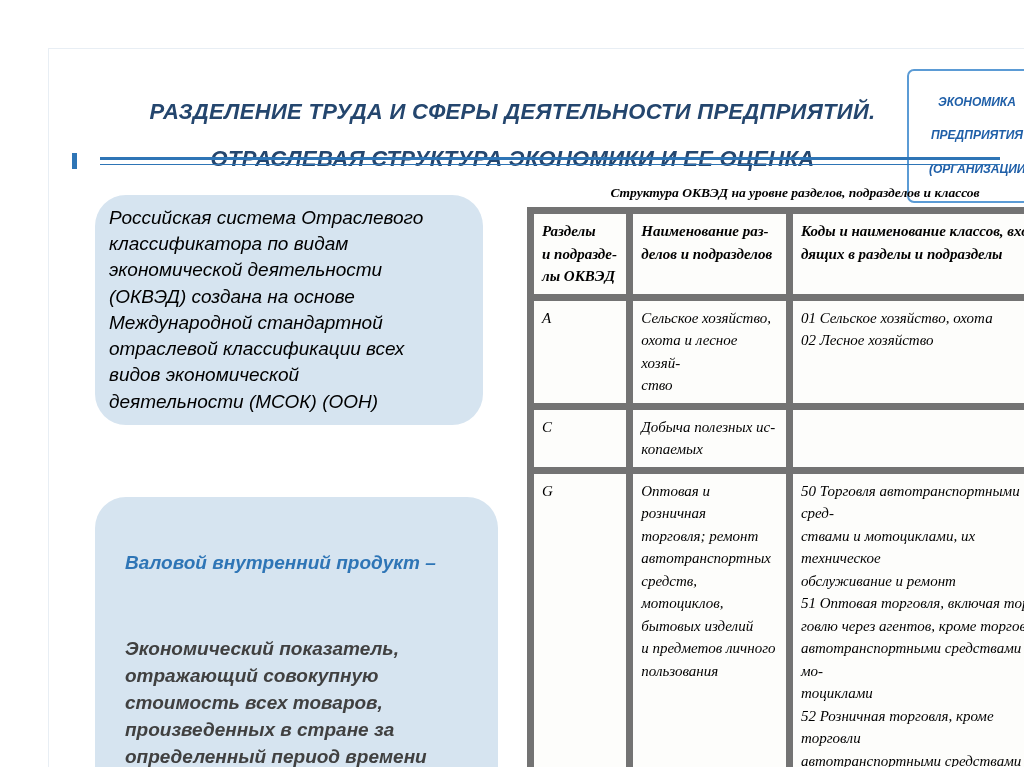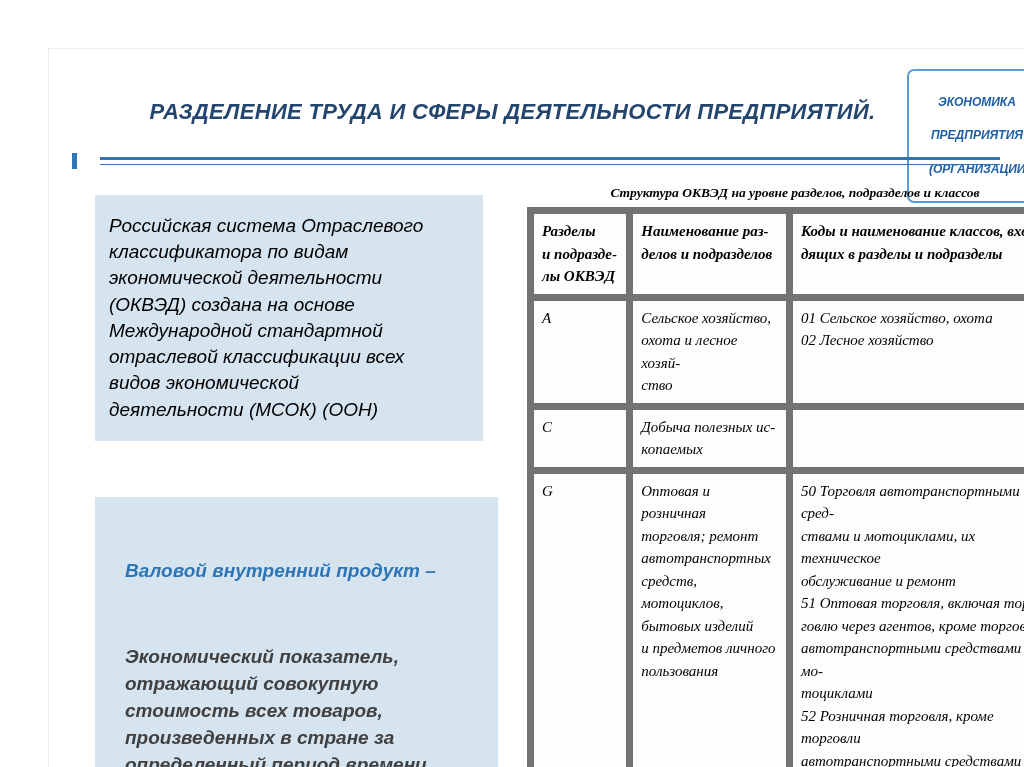--- a/index.html
+++ b/index.html
@@ -68,22 +68,23 @@
     background: #2e75b6;
   }
 
   
   .panel {
     position: absolute;
     background: #d6e4f0;
     color: #000000;
     font-size: 19px;
     line-height: 1.38;
-    padding: 18px 14px;
+    padding: 10px 14px;
     white-space: pre-line;
+    border-radius: 31px;
   }
   .panel-okved {
     left: 30px;
     top: 130px;
     width: 388px;
   }
   .panel-gdp {
     left: 30px;
     top: 432px;
     width: 403px;
@@ -147,20 +148,21 @@
     background: #bdd7ee;
   }
 </style>
 </head>
 <body>
 
 <div class="slide">
 
   <div class="title">
     <div>РАЗДЕЛЕНИЕ ТРУДА И СФЕРЫ ДЕЯТЕЛЬНОСТИ ПРЕДПРИЯТИЙ.</div>
+    <div>ОТРАСЛЕВАЯ СТРУКТУРА ЭКОНОМИКИ И ЕЕ ОЦЕНКА</div>
   </div>
 
   <div class="badge">
     <div>ЭКОНОМИКА</div>
     <div>ПРЕДПРИЯТИЯ</div>
     <div>(ОРГАНИЗАЦИИ)</div>
   </div>
 
   <div class="divider-tick"></div>
   <div class="divider"></div>

